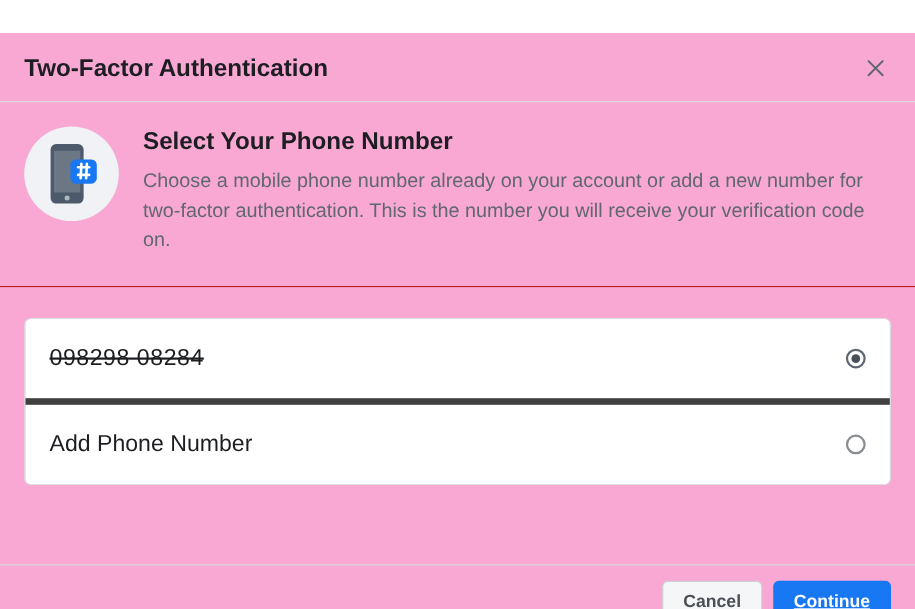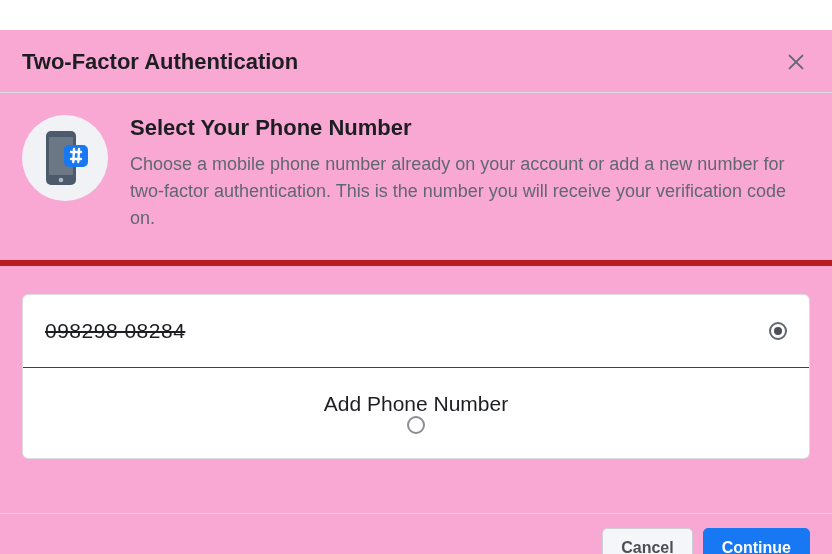--- a/index.html
+++ b/index.html
@@ -38,21 +38,21 @@
     align-items: center;
     justify-content: center;
     color: #606770;
   }
   .close-btn svg { width: 22px; height: 22px; }
 
   .intro {
     display: flex;
     padding: 22px 22px 28px 22px;
     gap: 22px;
-    border-bottom: 6px solid #b91c1c;
+    border-bottom: 1px solid #b91c1c;
   }
   .icon-circle {
     width: 86px;
     height: 86px;
     border-radius: 50%;
     background: #f0f2f5;
     display: flex;
     align-items: center;
     justify-content: center;
     flex-shrink: 0;
@@ -77,21 +77,21 @@
     overflow: hidden;
   }
   .option {
     display: flex;
     align-items: center;
     justify-content: space-between;
     padding: 24px 22px;
     cursor: pointer;
     background: #fff;
   }
-  .option + .option { border-top: 1px solid #404040; flex-direction: column; }
+  .option + .option { border-top: 6px solid #404040; }
   .option-label {
     font-size: 21px;
     color: #1c1e21;
   }
   .option-label.strike {
     text-decoration: line-through;
     text-decoration-thickness: 2px;
     letter-spacing: 0.5px;
   }
   .radio {

